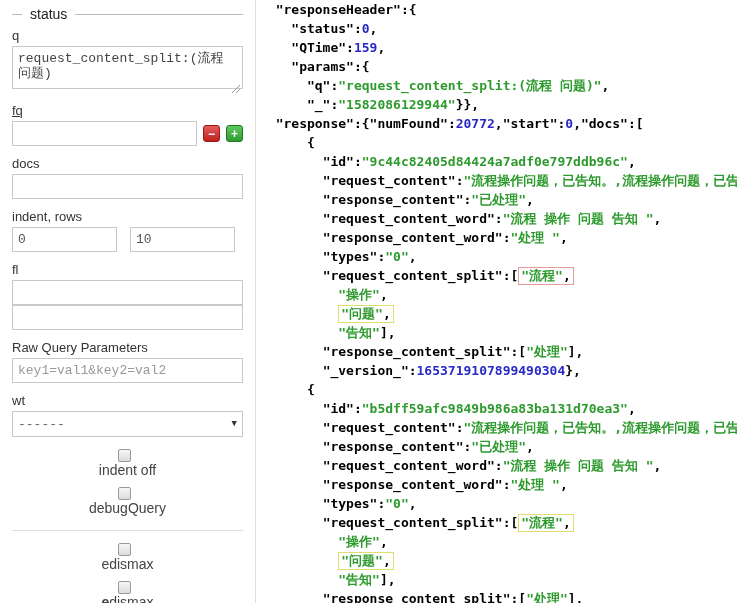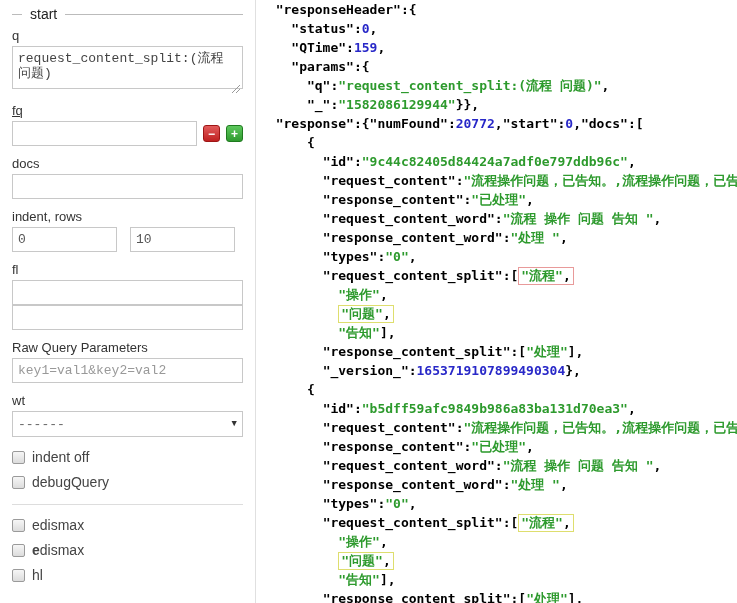--- a/index.html
+++ b/index.html
@@ -47,21 +47,21 @@
   .btn-minus { background:linear-gradient(#e25b5b,#bf2020); border:1px solid #9e1515; }
   .btn-plus  { background:linear-gradient(#5dc85d,#2f9a2f); border:1px solid #1f7a1f; }
   .row-pair { display:flex; }
   .row-pair .text-input { width:105px; }
   .row-pair .spacer { width:13px; }
   .select {
     height:26px; display:flex; align-items:center; justify-content:space-between;
     color:#666; cursor:pointer;
   }
   .select .caret { color:#333; font-size:9px; }
-  .check-row { display:flex; align-items:center; margin:9px 0; }
+  .check-row { display:flex; align-items:center; margin:9px 0;flex-direction:column; }
   .checkbox {
     width:13px; height:13px; border:1px solid #9a9a9a; border-radius:2px;
     background:linear-gradient(#f6f6f6,#dcdcdc); margin-right:7px; flex:none; cursor:pointer;
   }
   .check-label { font-size:14px; color:#444; display:inline-block; }
   .bold-first::first-letter { font-weight:bold; }
   .form-divider { height:1px; background:#ddd; margin:14px 0 12px 0; }
 
   
   .json-panel { flex:1; height:603px; overflow:hidden; padding:0 0 0 4px; }
@@ -78,21 +78,21 @@
 </style>
 </head>
 <body>
 
 <div class="container">
 
   <div class="form-panel">
 
     <div class="legend-row">
       <span class="dash"></span>
-      <span class="legend-text">start</span>
+      <span class="legend-text">status</span>
       <span class="line"></span>
     </div>
 
     <div class="field-label" style="margin-top:6px;">q</div>
     <div class="q-wrap">
       <textarea class="textarea" spellcheck="false" style="">request_content_split:(流程 问题)</textarea>
       <span class="resize-handle">
         <svg width="10" height="10" viewBox="0 0 10 10">
             <path d="M9 1 L1 9 M9 5 L5 9" stroke="#999" stroke-width="1" fill="none"></path>
           </svg>

